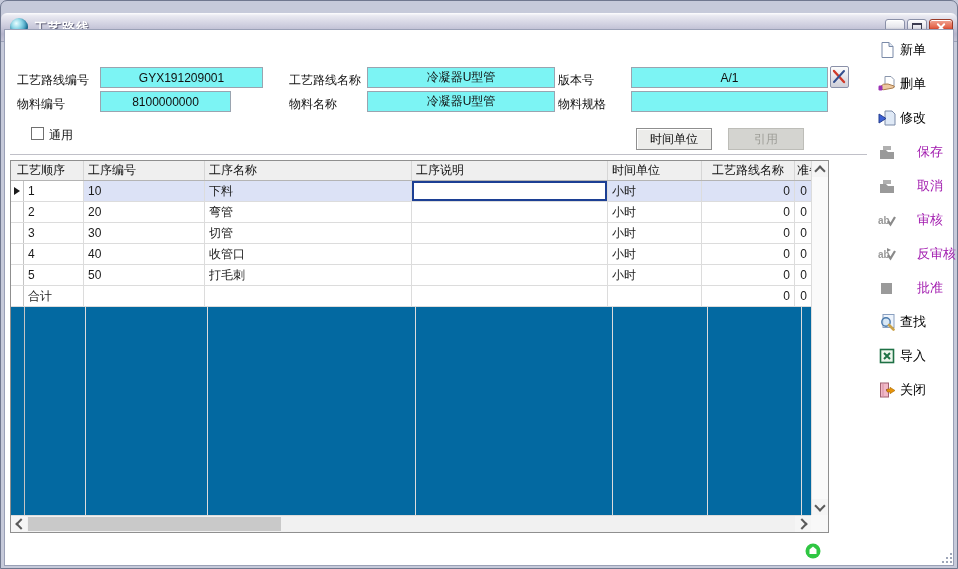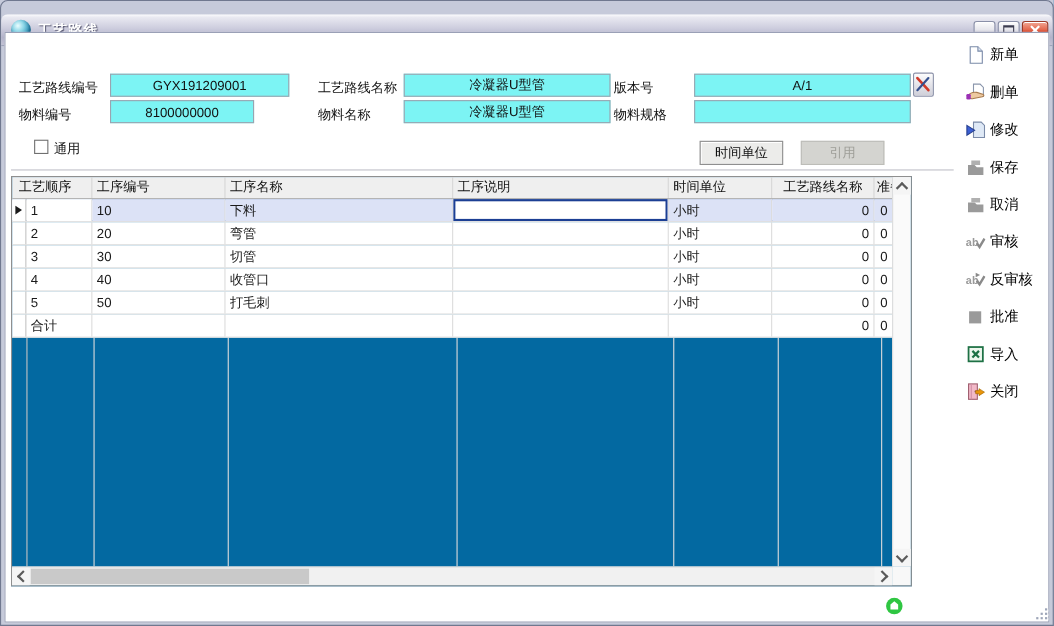--- a/index.html
+++ b/index.html
@@ -110,21 +110,21 @@
   .hsb .left{left:0;top:0;} .hsb .right{right:0;top:0;}
   .hthumb{position:absolute;left:17px;top:1px;width:253px;height:14px;background:#c9c9c9;cursor:grab;}
   .ch{width:6px;height:6px;border-left:2px solid #5a5a5a;border-bottom:2px solid #5a5a5a;}
   .ch.up{transform:rotate(135deg);margin-top:3px;} .ch.down{transform:rotate(-45deg);margin-bottom:3px;}
   .ch.left{transform:rotate(45deg);margin-left:3px;} .ch.right{transform:rotate(-135deg);margin-right:3px;}
   
   .sidebar{position:absolute;left:874px;top:34px;width:74px;display:flex;flex-direction:column;gap:4px;}
   .side-btn{display:flex;align-items:center;gap:4px;height:30px;padding-left:3px;cursor:pointer;}
   .side-btn .lbl{font-size:13px;color:#000;white-space:nowrap;}
   .side-btn.disabled{cursor:default;}
-  .side-btn.disabled .lbl{color:#000000;}
+  .side-btn.disabled .lbl{color:#a21caf;margin-left:17px;}
   .side-btn svg{flex:none;}
   
   .status-icon{position:absolute;left:804px;top:542px;width:16px;height:16px;}
   .grip{position:absolute;right:3px;bottom:3px;width:12px;height:12px;}
   .grip i{position:absolute;width:2px;height:2px;background:#9ea6b8;box-shadow:1px 1px 0 #fff;}
 </style>
 </head>
 <body>
 
 <div class="titlebar">
@@ -345,20 +345,28 @@
     <span class="lbl">反审核</span>
   </div>
 
   <div class="side-btn disabled">
     <svg width="18" height="18" viewBox="0 0 18 18">
       <rect x="3" y="4" width="11" height="11" fill="#9a9a9a"></rect>
     </svg>
     <span class="lbl">批准</span>
   </div>
 
+  <div class="side-btn">
+    <svg width="18" height="18" viewBox="0 0 18 18">
+      <rect x="5" y="1.5" width="11" height="13" fill="#eef4fc" stroke="#8aa0c0"></rect>
+      <circle cx="8" cy="9" r="4.2" fill="#cfe2f4" fill-opacity="0.7" stroke="#4878aa" stroke-width="1.4"></circle>
+      <path d="M11 12 L15.5 16.5" stroke="#caa24a" stroke-width="2.6" stroke-linecap="round"></path>
+    </svg>
+    <span class="lbl">查找</span>
+  </div>
 
 
 
   <div class="side-btn">
     <svg width="18" height="18" viewBox="0 0 18 18">
       <rect x="2.5" y="2.5" width="13" height="13" fill="#eef7ee" stroke="#1e7145" stroke-width="1.6"></rect>
       <path d="M6 6 l6 6 M12 6 l-6 6" stroke="#1e7145" stroke-width="2"></path>
     </svg>
     <span class="lbl">导入</span>
   </div>

